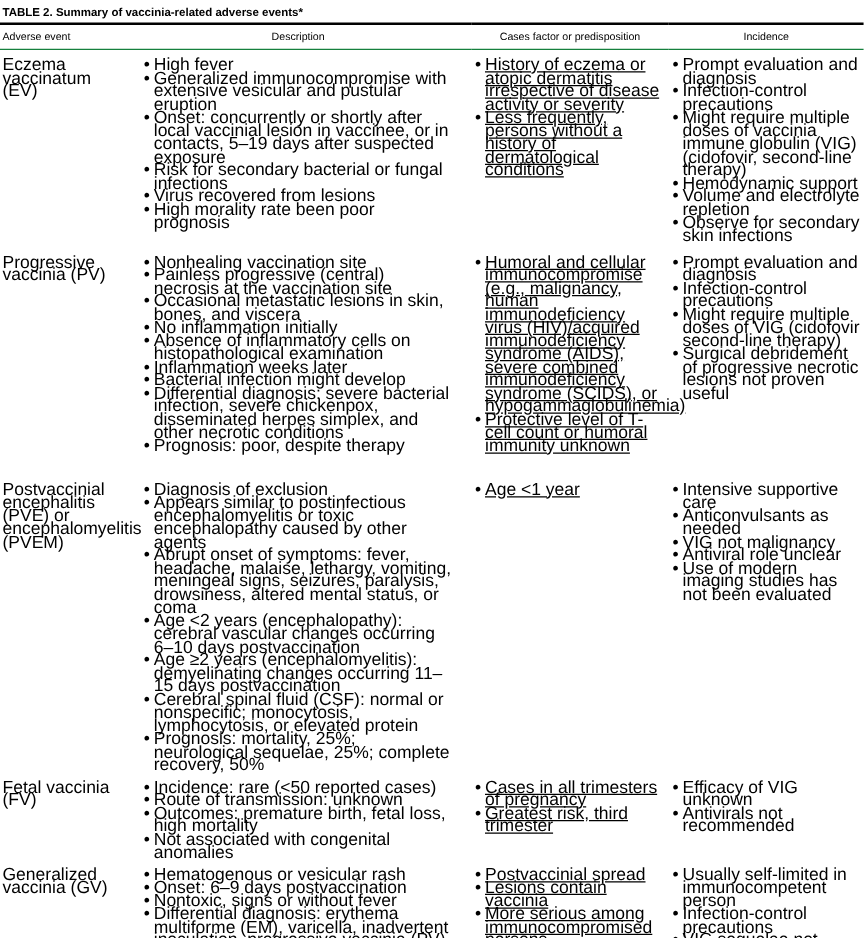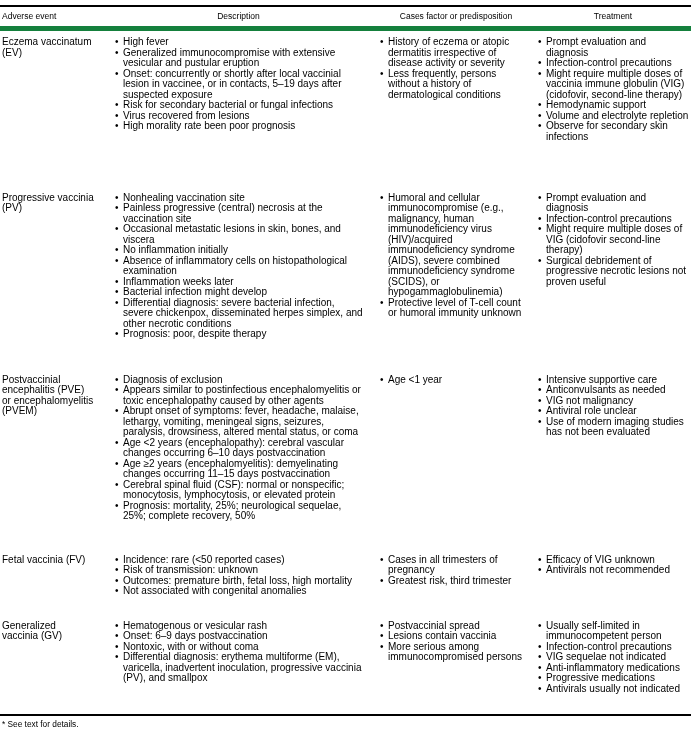--- a/index.html
+++ b/index.html
@@ -26,32 +26,32 @@
   col.c1 { width:100px; }
   col.c2 { width:277px; }
   col.c3 { width:158px; }
   col.c4 { width:156px; }
   thead th {
     font-size:8.5px;
     font-weight:normal;
     text-align:center;
     vertical-align:middle;
     padding:4px 0 5px;
-    border-bottom:5px solid #15803d;
+    border-bottom:1px solid #15803d;
   }
   thead th.h-event { text-align:left; padding-left:2px; }
   tbody td {
     vertical-align:top;
-    font-size:10px;
+    font-size:14px;
     line-height:10.5px;
     padding-top:6px;
   }
   td.c-event { padding-left:2px; padding-right:6px; }
   td.c-desc  { padding-left:15px; padding-right:14px; }
-  td.c-risk  { padding-left:3px; padding-right:6px; }
+  td.c-risk  { padding-left:3px; padding-right:6px;text-decoration:underline; }
   td.c-treat { padding-left:3px; padding-right:2px; }
   tbody tr:nth-child(1) { height:158px; }
   tbody tr:nth-child(2) { height:182px; }
   tbody tr:nth-child(3) { height:180px; }
   tbody tr:nth-child(4) { height:66px; }
   tbody tr:nth-child(5) { height:100px; }
   ul.bullets { margin:0; padding:0; list-style:none; }
   ul.bullets li { position:relative; padding-left:8px; }
   ul.bullets li::before {
     content:"\2022";
@@ -62,34 +62,35 @@
   .footnote {
     font-size:8.3px;
     padding:3px 0 0 2px;
   }
 </style>
 </head>
 <body>
 
 <div class="page">
 
+  <div class="title">TABLE 2. Summary of vaccinia-related adverse events*</div>
 
   <table class="adv">
     <colgroup>
       <col class="c1">
         <col class="c2">
         <col class="c3">
         <col class="c4">
     </colgroup>
     <thead>
       <tr>
         <th class="h-event">Adverse event</th>
         <th>Description</th>
         <th>Cases factor or predisposition</th>
-        <th>Treatment</th>
+        <th>Incidence</th>
       </tr>
     </thead>
     <tbody id="table-body">
         <tr>
     <td class="c-event">Eczema vaccinatum (EV)</td>
     <td class="c-desc">
       <ul class="bullets">
               <li>High fever</li>
               <li>Generalized immunocompromise with extensive vesicular and pustular eruption</li>
               <li>Onset: concurrently or shortly after local vaccinial lesion in vaccinee, or in contacts, 5–19 days after suspected exposure</li>
@@ -171,21 +172,21 @@
               <li>Antiviral role unclear</li>
               <li>Use of modern imaging studies has not been evaluated</li>
             </ul>
     </td>
   </tr>
         <tr>
     <td class="c-event">Fetal vaccinia (FV)</td>
     <td class="c-desc">
       <ul class="bullets">
               <li>Incidence: rare (&lt;50 reported cases)</li>
-              <li>Risk of transmission: unknown</li>
+              <li>Route of transmission: unknown</li>
               <li>Outcomes: premature birth, fetal loss, high mortality</li>
               <li>Not associated with congenital anomalies</li>
             </ul>
     </td>
     <td class="c-risk">
       <ul class="bullets">
               <li>Cases in all trimesters of pregnancy</li>
               <li>Greatest risk, third trimester</li>
             </ul>
     </td>
@@ -195,21 +196,21 @@
               <li>Antivirals not recommended</li>
             </ul>
     </td>
   </tr>
         <tr>
     <td class="c-event">Generalized vaccinia (GV)</td>
     <td class="c-desc">
       <ul class="bullets">
               <li>Hematogenous or vesicular rash</li>
               <li>Onset: 6–9 days postvaccination</li>
-              <li>Nontoxic, with or without coma</li>
+              <li>Nontoxic, signs or without fever</li>
               <li>Differential diagnosis: erythema multiforme (EM), varicella, inadvertent inoculation, progressive vaccinia (PV), and smallpox</li>
             </ul>
     </td>
     <td class="c-risk">
       <ul class="bullets">
               <li>Postvaccinial spread</li>
               <li>Lesions contain vaccinia</li>
               <li>More serious among immunocompromised persons</li>
             </ul>
     </td>

